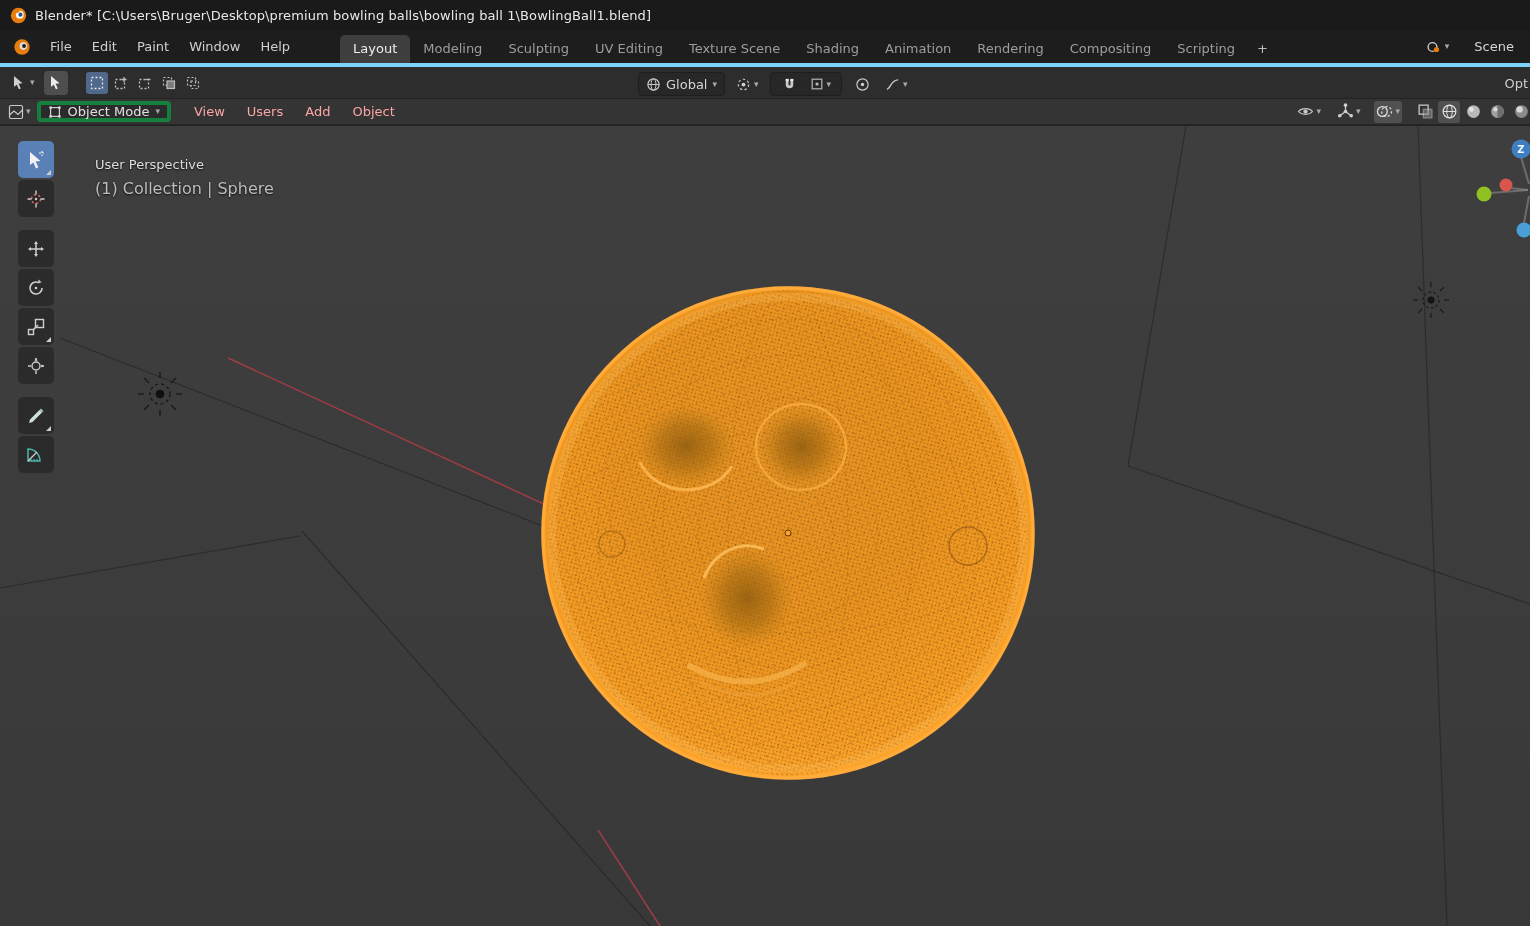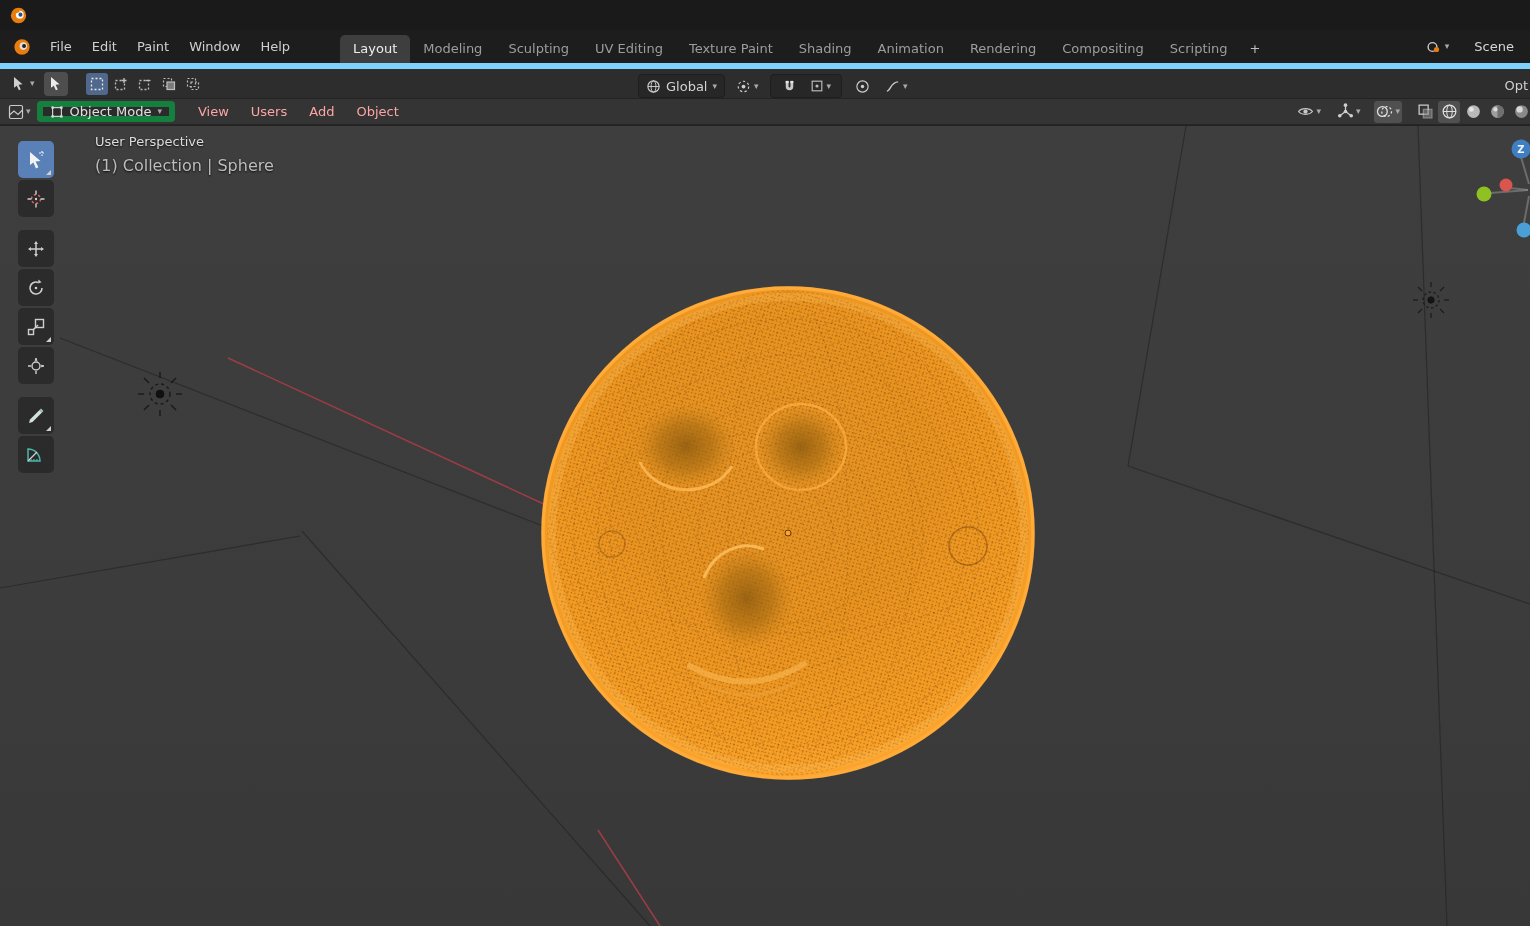--- a/index.html
+++ b/index.html
@@ -28,21 +28,21 @@
     padding:6px 13px 7px 13px; color:#9d9d9d; border-radius:5px 5px 0 0;
     white-space:nowrap; cursor:default;
   }
   .tab.active { background:#3e3e3e; color:#ececec; }
   .tab-add { padding:6px 9px 7px 9px; color:#bdbdbd; }
   .scene-sel { margin-left:auto; display:flex; align-items:center; gap:16px; padding-right:2px; }
   .scene-sel .label { color:#d6d6d6; padding:0 6px; }
   
   .toolrow {
     position:relative; height:36px; background:#2d2d2d;
-    border-top:6px solid #7dd3fc; border-bottom:1px solid #232323;
+    border-top:4px solid #7dd3fc; border-bottom:1px solid #232323;
     display:flex; align-items:center; padding:0 8px; gap:6px; overflow:hidden;
   }
   .btn {
     display:inline-flex; align-items:center; justify-content:center;
     gap:3px; height:24px; min-width:24px; padding:0 3px;
     border-radius:4px; cursor:default;
   }
   .btn.raised { background:#4e4e4e; }
   .pill {
     display:inline-flex; align-items:center; gap:5px; height:24px;
@@ -60,38 +60,38 @@
   .caret { font-size:9px; color:#a9a9a9; line-height:1; }
   .caret::after { content:"▾"; }
   
   .vphead {
     height:26px; background:#343434; border-bottom:1px solid #262626;
     display:flex; align-items:center; padding:0 6px; gap:4px; overflow:hidden;
   }
   .vphead .menu-item { padding:3px 9px; color:#fca5a5; }
   .mode-pill {
     display:inline-flex; align-items:center; gap:6px; height:21px;
-    background:#2b2b2b; border:6px solid #15803d; border-radius:4px;
+    background:#2b2b2b; border:4px solid #15803d; border-radius:4px;
     padding:0 7px; color:#e0e0e0; margin-right:10px;
   }
   .right-icons { margin-left:auto; display:flex; align-items:center; gap:2px; }
   .icon-btn {
     display:inline-flex; align-items:center; justify-content:center; gap:2px;
     height:22px; min-width:22px; padding:0 2px; border-radius:3px;
   }
   .icon-btn.toggled { background:#505050; }
   .group-sep { width:8px; }
   
   .viewport {
     position:absolute; left:0; top:126px; width:1530px; height:800px;
     background:linear-gradient(#3e3e3e 0%, #3c3c3c 60%, #383838 100%);
     overflow:hidden;
   }
   .scene-svg { position:absolute; left:0; top:0; }
-  .vp-overlay { position:absolute; left:95px; top:8px; text-shadow:0 1px 2px rgba(0,0,0,.8); }
+  .vp-overlay { position:absolute; left:95px; top:31px; text-shadow:0 1px 2px rgba(0,0,0,.8); }
   .vp-overlay .line1 { color:#dddddd; font-size:13px; margin-bottom:7px; }
   .vp-overlay .line2 { color:#bdbdbd; font-size:16px; }
   
   .tools {
     position:absolute; left:18px; top:15px; display:flex; flex-direction:column; gap:2px;
   }
   .tools .gap { height:9px; }
   .tool-btn {
     position:relative; width:36px; height:37px; background:rgba(41,41,41,.92);
     border-radius:5px; display:flex; align-items:center; justify-content:center;
@@ -110,20 +110,21 @@
 
   <div class="titlebar">
     <span>
       <svg width="17" height="17" viewBox="0 0 20 20">
         <circle cx="10" cy="10" r="9" fill="#e87d0d"></circle>
         <circle cx="11.5" cy="9" r="4.6" fill="#fff"></circle>
         <circle cx="12.3" cy="9" r="2.4" fill="#2a4f87"></circle>
         <path d="M1.5 12 Q6 7 12 6 L8 3 Z" fill="#e87d0d"></path>
       </svg>
     </span>
+    <span class="title">Blender* [C:\Users\Bruger\Desktop\premium bowling balls\bowling ball 1\BowlingBall1.blend]</span>
   </div>
 
   <div class="menurow">
     <span class="appmenu-logo btn">
       <svg width="18" height="18" viewBox="0 0 20 20">
         <circle cx="10" cy="10" r="8.5" fill="#e87d0d"></circle>
         <circle cx="11.5" cy="9" r="4.2" fill="#dedede"></circle>
         <circle cx="12.3" cy="9" r="2.2" fill="#1d1d1d"></circle>
       </svg>
     </span>
@@ -132,21 +133,21 @@
       <span class="menu-item">Edit</span>
       <span class="menu-item">Paint</span>
       <span class="menu-item">Window</span>
       <span class="menu-item">Help</span>
     </div>
     <div class="tabs">
       <span class="tab active">Layout</span>
       <span class="tab">Modeling</span>
       <span class="tab">Sculpting</span>
       <span class="tab">UV Editing</span>
-      <span class="tab">Texture Paint</span>
+      <span class="tab">Texture Scene</span>
       <span class="tab">Shading</span>
       <span class="tab">Animation</span>
       <span class="tab">Rendering</span>
       <span class="tab">Compositing</span>
       <span class="tab">Scripting</span>
       <span class="tab tab-add">+</span>
     </div>
     <div class="scene-sel">
       <span class="btn">
         <svg width="16" height="16" viewBox="0 0 16 16">

